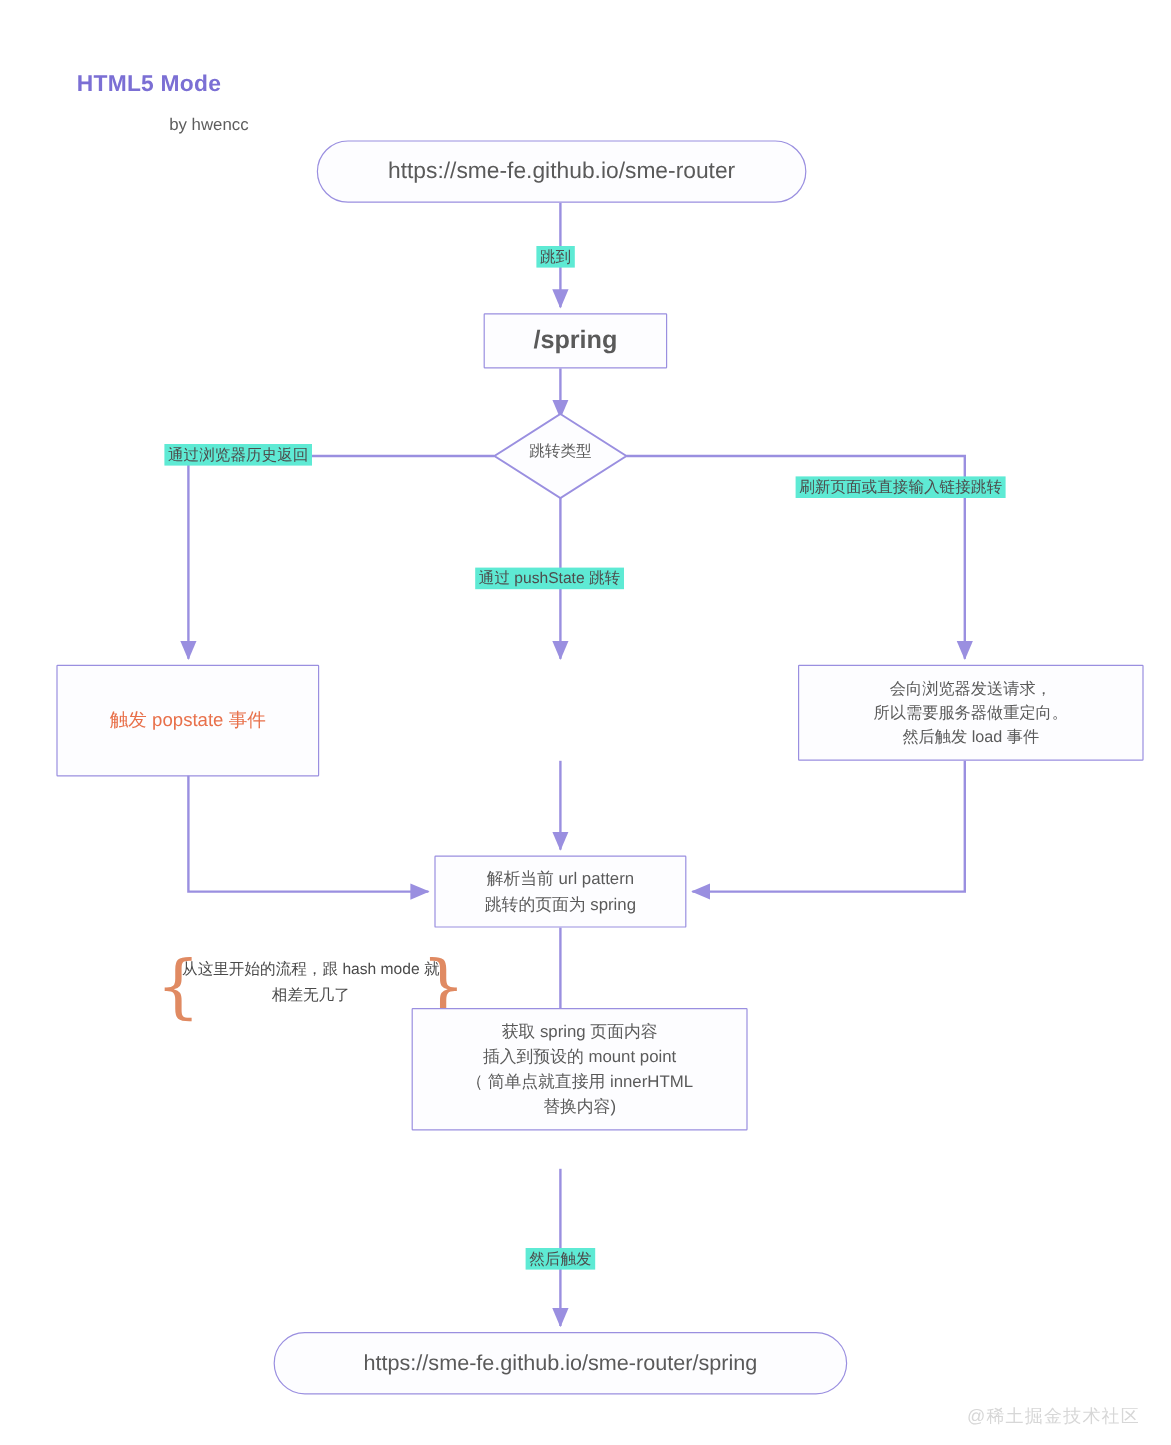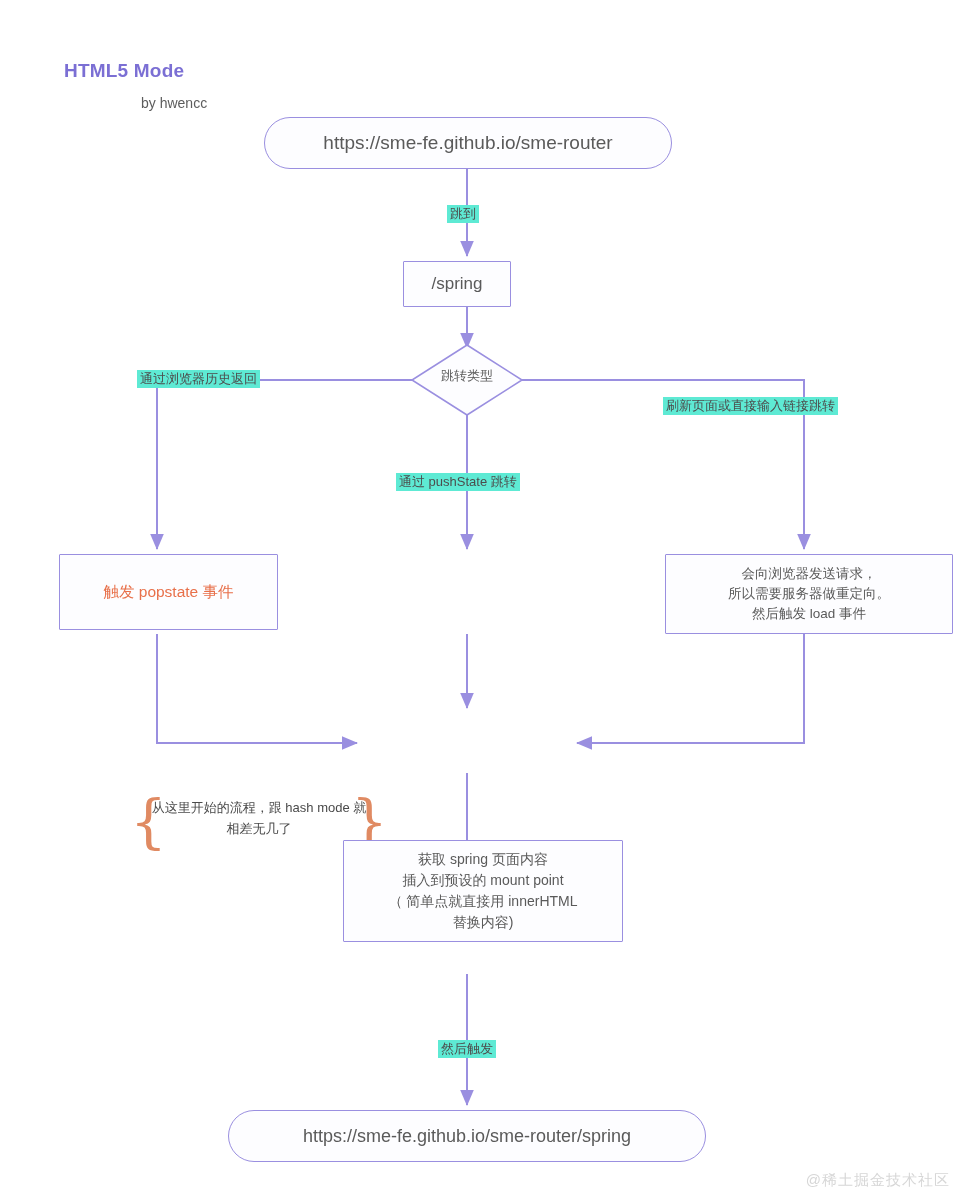--- a/index.html
+++ b/index.html
@@ -61,32 +61,33 @@
     top: 95px;
     font-size: 14px;
     color: #5d5d5d;
     font-weight: normal;
   }
   #node-url-start {
     left: 264px; top: 117px; width: 408px; height: 52px;
     font-size: 19px;
   }
   #node-spring {
-    left: 403px; top: 261px; width: 108px; height: 46px;
-    font-size: 17px;
+    left: 403px; top: 261px; width: 153px; height: 46px;
+    font-size: 21px;
+    font-weight: bold;
   }
   #node-decision-label {
     position: absolute;
     left: 403px; top: 367px; width: 128px;
     text-align: center;
     font-size: 13px;
     color: #5a5a5a;
   }
   #node-popstate {
-    left: 59px; top: 554px; width: 219px; height: 76px;
+    left: 47px; top: 554px; width: 219px; height: 93px;
     font-size: 15.5px;
     color: #e8704a;
   }
   #node-pushstate {
     left: 328px; top: 554px; width: 279px; height: 80px;
     font-size: 14px;
   }
   #node-request {
     left: 665px; top: 554px; width: 288px; height: 80px;
     font-size: 13.5px;
@@ -205,20 +206,22 @@
 
   <div class="edge-label" id="label-left-branch">通过浏览器历史返回</div>
   <div class="edge-label" id="label-right-branch">刷新页面或直接输入链接跳转</div>
   <div class="edge-label" id="label-pushstate-branch">通过 pushState 跳转</div>
 
   <div class="node rect" id="node-popstate">触发 popstate 事件</div>
   <div class="node rect" id="node-request">会向浏览器发送请求，
 所以需要服务器做重定向。
 然后触发 load 事件</div>
 
+  <div class="node rect" id="node-parse">解析当前 url pattern
+跳转的页面为 spring</div>
 
   <div id="annotation">
     <span class="brace brace-left">{</span>
     <span class="ann-text">从这里开始的流程，跟 hash mode 就
 相差无几了</span>
     <span class="brace brace-right">}</span>
   </div>
 
   <div class="node rect" id="node-mount">获取 spring 页面内容
 插入到预设的 mount point

